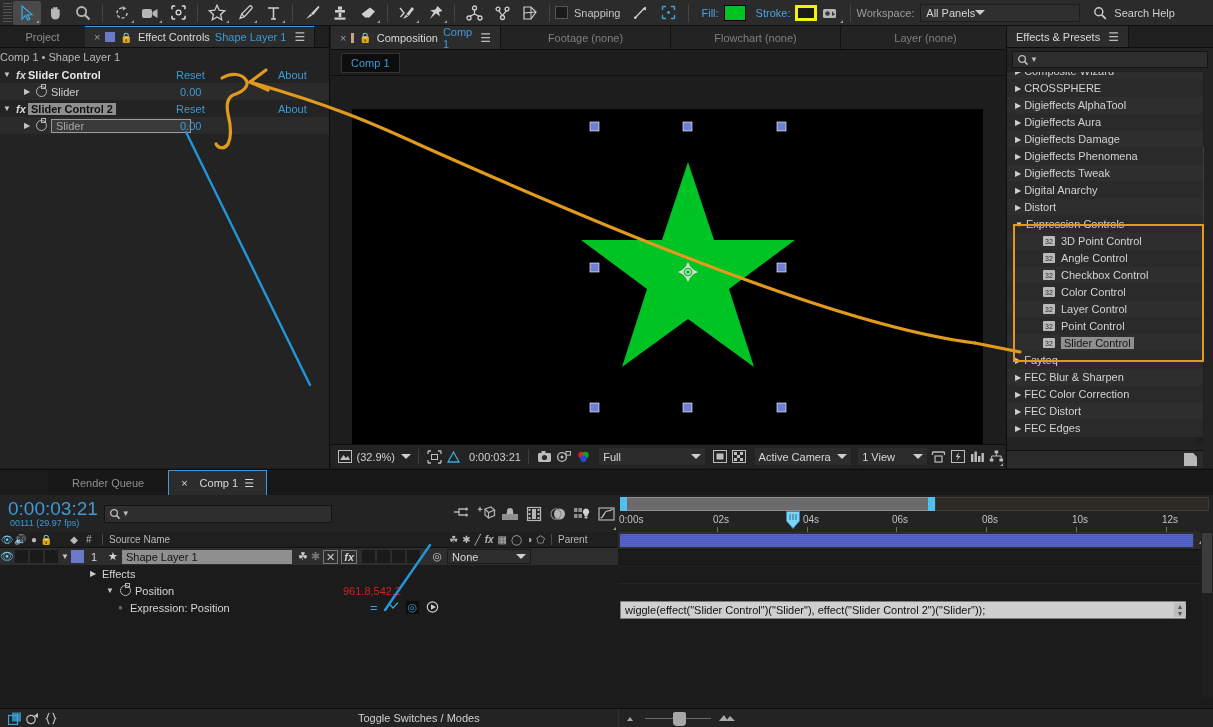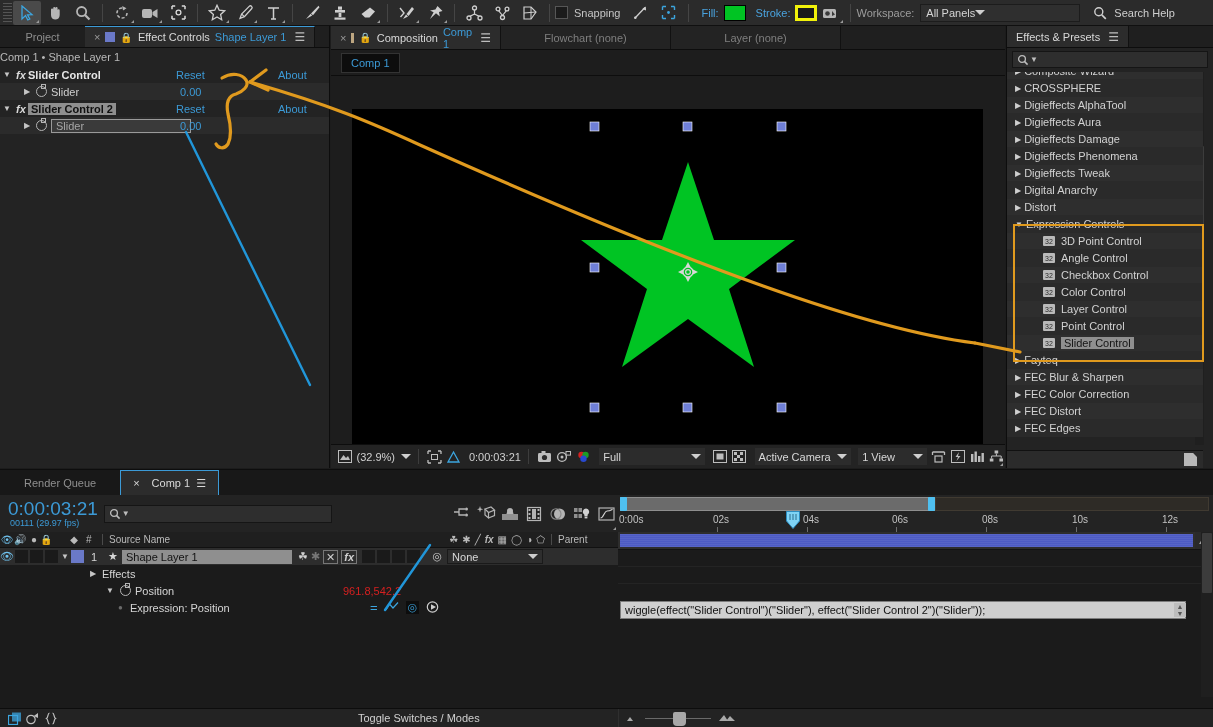--- a/index.html
+++ b/index.html
@@ -167,20 +167,21 @@
   .new-icon { width:13px;height:13px;background:#b8b8b8; clip-path: polygon(0 0,70% 0,100% 30%,100% 100%,0 100%); }
   #fx-highlight {
     position:absolute; left: 6px; top: 198px; width: 191px; height: 138px;
     border: 2px solid #E09A1E; pointer-events:none;
   }
 
   
   #timeline {
     position:absolute; left:0; top: 469px; width: 1213px; height: 258px; background:#1b1b1b;
     border-top: 1px solid #0d0d0d;
+    padding-left: 48px;
   }
   #tl-tabbar { height: 25px; background:#181818; display:flex; align-items:stretch; }
   #tl-tab-rq { display:flex; align-items:center; padding: 0 24px; color:#8f8f8f; font-size:11px;}
   #tl-tab-comp {
     display:flex; align-items:center; gap:6px; padding: 0 12px; background:#2c2c2c;
     border-top:1px solid #3c9ad6; border-left:1px solid #3c9ad6; border-right:1px solid #3c9ad6;
     color:#dadada; font-size:11px;
   }
   #tl-header {
     position:absolute; left:0; top: 25px; width: 618px; height: 37px; background:#232323;
@@ -485,20 +486,23 @@
   <div id="comp-panel">
     <div id="comp-tabrow">
       <div class="tab active" style="border-top:none;background:#2c2c2c;width:170px">
         <span class="x">×</span>
         <span class="cube tan"></span>
         <span class="lock">🔒</span>
         <span>Composition</span>
         <span class="blue">Comp 1</span>
         <span class="menu">☰</span>
       </div>
+      <div class="comp-empty-tab">
+          <span>Footage (none)</span>
+        </div>
       <div class="comp-empty-tab">
           <span>Flowchart (none)</span>
         </div>
       <div class="comp-empty-tab">
           <span>Layer (none)</span>
         </div>
     </div>
 
     <div id="comp-subtab">
       <div class="subtab">Comp 1</div>
@@ -900,21 +904,21 @@
       <span class="sw-cell">
           <span class="sw-box"></span>
         </span>
       <span class="sw-cell">
           <span class="sw-box"></span>
         </span>
       <span class="sw-cell">
           <span class="sw-box"></span>
         </span>
       <span style="width:20px;text-align:center;color:#cfcfcf;margin-left:6px">◎</span>
-      <span class="parent-dd" style="width:96px">
+      <span class="parent-dd" style="width:84px">
         <span>None</span>
         <span class="caret-d"></span>
       </span>
     </div>
 
     <div class="tl-layerrow" style="top:95px">
       <span style="width:90px"></span>
       <span style="color:#c6c6c6;font-size:8px;width:12px">▶</span>
       <span style="color:#d5d5d5">Effects</span>
     </div>

